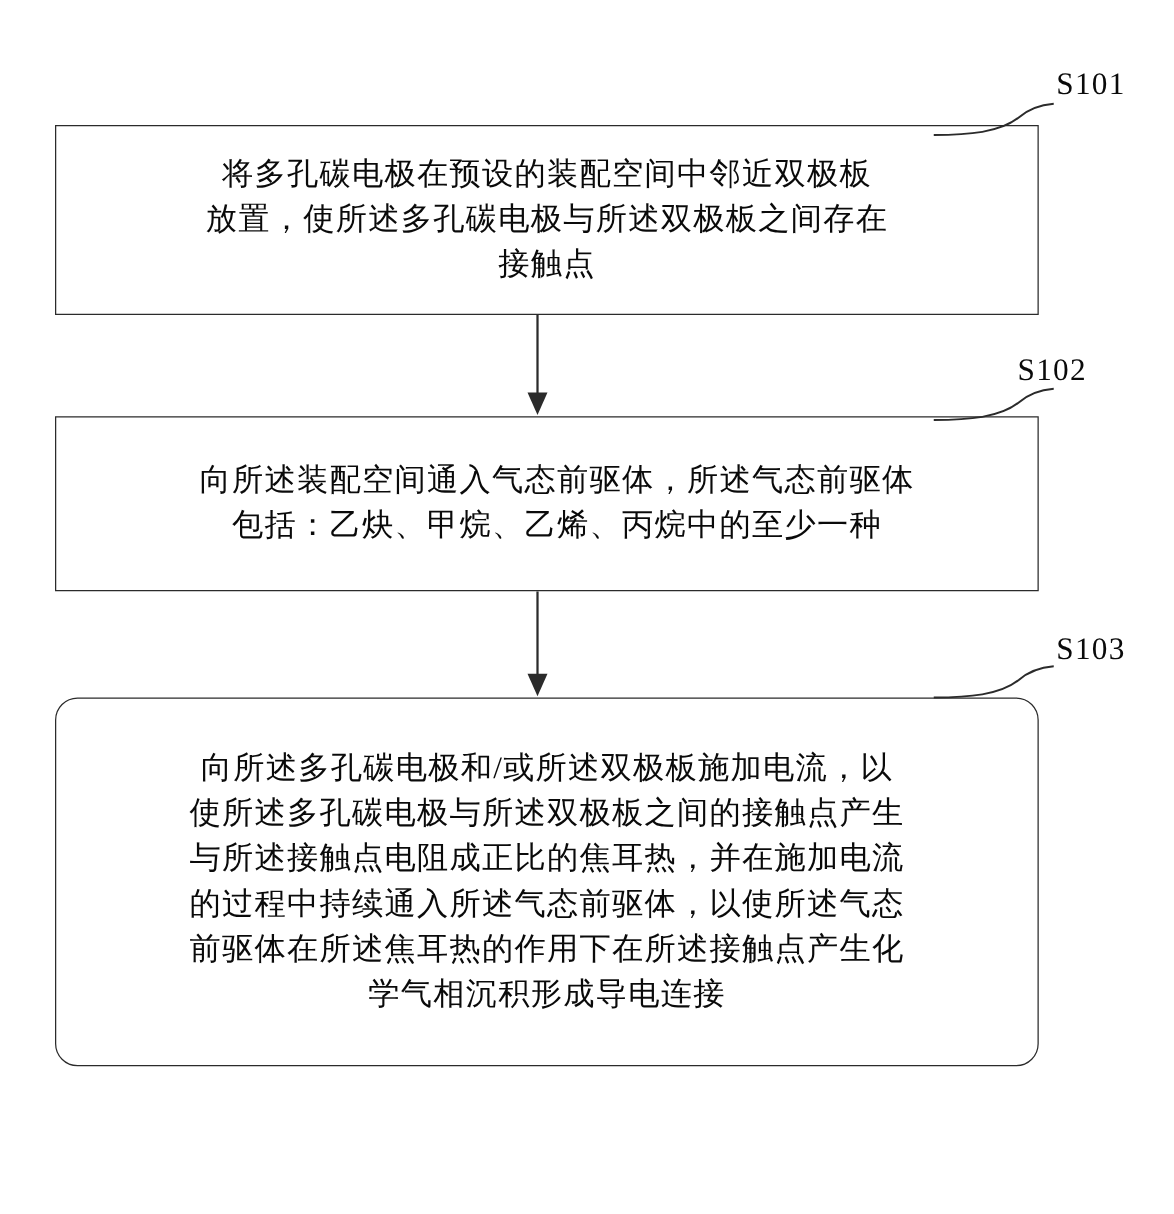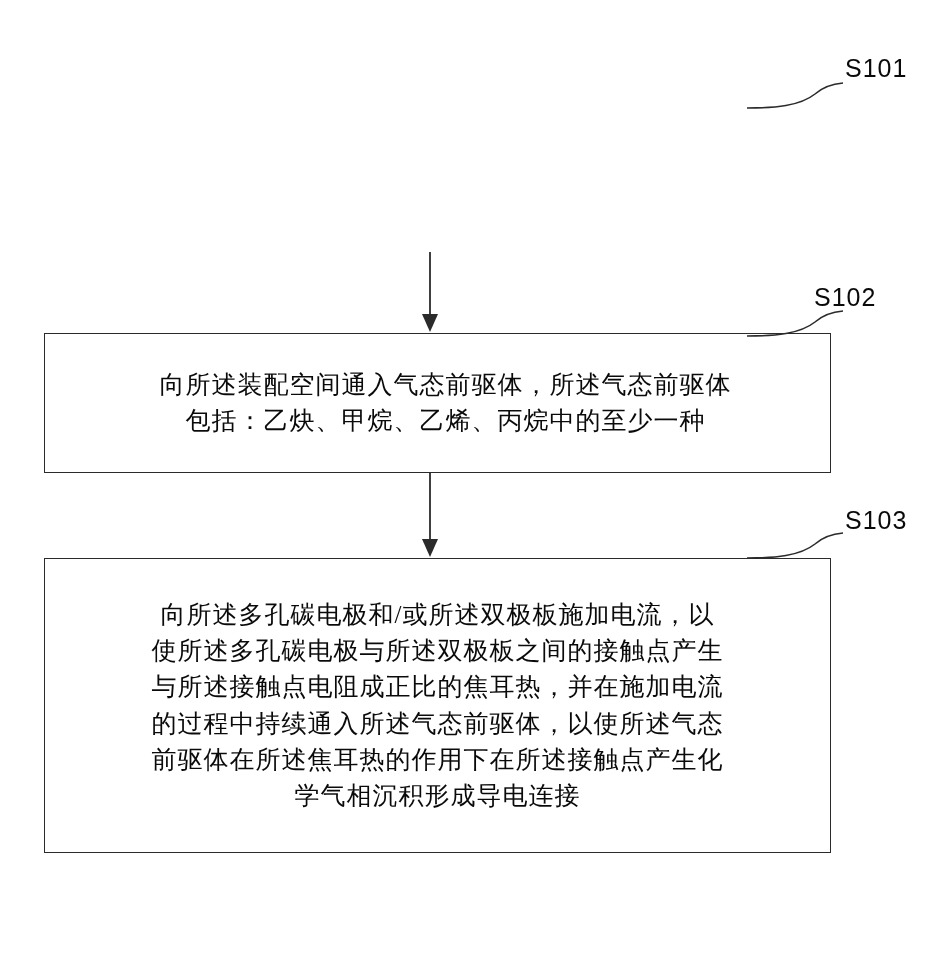--- a/index.html
+++ b/index.html
@@ -37,51 +37,56 @@
     font-size: 25px;
     line-height: 1.45;
     letter-spacing: 1px;
     font-family: "Liberation Serif", "DejaVu Serif", serif;
     color: #0a0a0a;
     white-space: pre-wrap;
   }
   .step-label {
     position: absolute;
     font-size: 25px;
-    font-family: Liberation Sans, sans-serif;
+    font-family: Liberation Serif, serif;
     color: #0a0a0a;
     letter-spacing: 1px;
   }
   .leader {
     position: absolute;
   }
   .connector {
     position: absolute;
   }
   
   #box-s101 { left: 44px;  top: 100px; width: 787px; height: 152px; }
   #box-s102 { left: 44px;  top: 333px; width: 787px; height: 140px; padding-left: 34px; }
-  #box-s103 { left: 44px;  top: 558px; width: 787px; height: 295px; }
+  #box-s103 { left: 44px;  top: 558px; width: 787px; height: 295px; border-radius: 18px; }
 
   #label-s101 { left: 845px; top: 54px; }
   #label-s102 { left: 814px; top: 283px; }
   #label-s103 { left: 845px; top: 506px; }
 
   #leader-s101 { left: 745px; top: 80px;  width: 100px; height: 30px; }
   #leader-s102 { left: 745px; top: 308px; width: 100px; height: 30px; }
   #leader-s103 { left: 745px; top: 530px; width: 100px; height: 30px; }
 
   #conn-1 { left: 410px; top: 252px; width: 40px; height: 82px; }
   #conn-2 { left: 410px; top: 473px; width: 40px; height: 86px; }
 </style>
 </head>
 <body>
 
 <div class="diagram">
 
+  <div class="step-box" id="box-s101">
+    <div class="step-text">将多孔碳电极在预设的装配空间中邻近双极板
+放置，使所述多孔碳电极与所述双极板之间存在
+接触点</div>
+  </div>
   <svg class="leader" id="leader-s101" viewBox="0 0 100 30">
     <path d="M2,28 C30,28 55,26 70,14 C78,7 86,4 98,3" fill="none" stroke="#2b2b2b" stroke-width="1.6"></path>
   </svg>
   <div class="step-label" id="label-s101">S101</div>
 
   <svg class="connector" id="conn-1" viewBox="0 0 40 82">
     <line x1="20" y1="0" x2="20" y2="66" stroke="#2b2b2b" stroke-width="1.8"></line>
     <polygon points="20,80 12,62 28,62" fill="#2b2b2b"></polygon>
   </svg>
 

